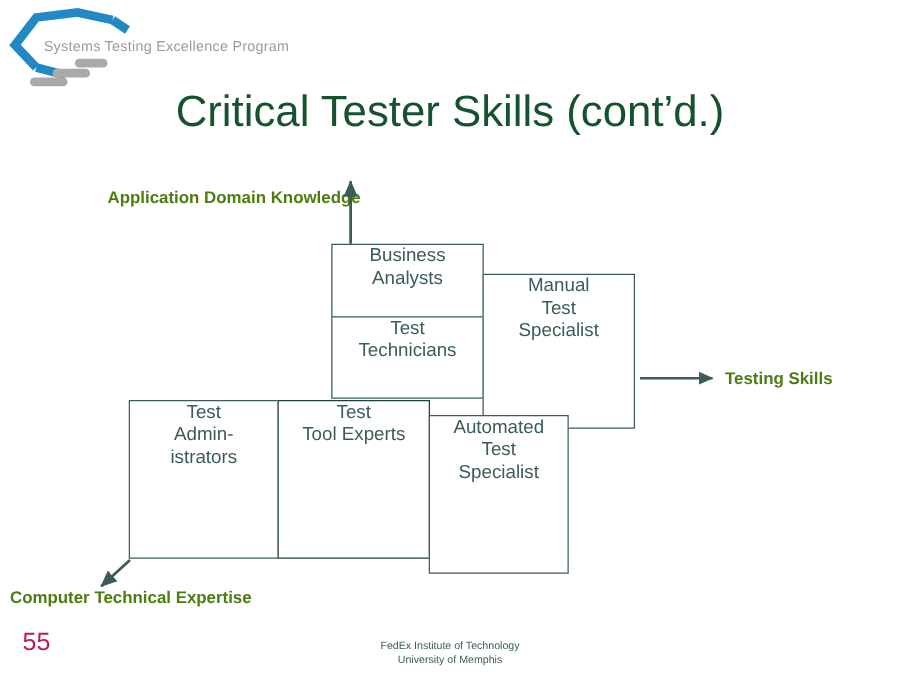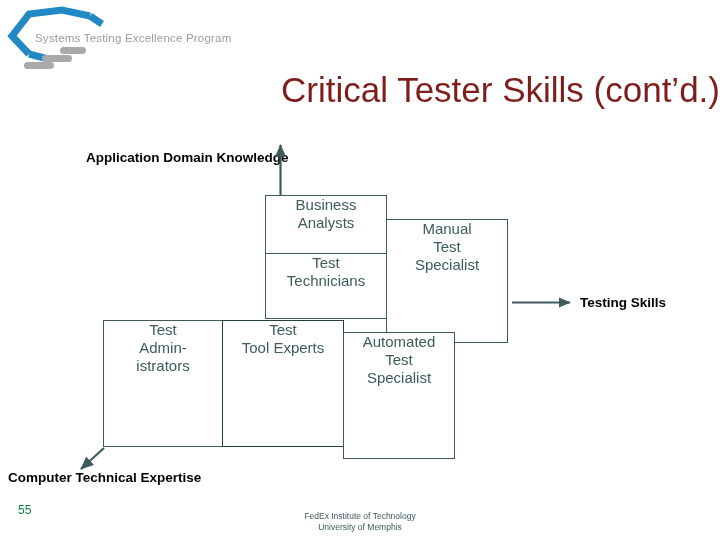--- a/index.html
+++ b/index.html
@@ -34,30 +34,30 @@
     color: #9b9b9b;
     white-space: nowrap;
   }
 
   
   #title {
     position: absolute;
     left: 0;
     top: 70px;
     width: 720px;
-    text-align: right;
+    text-align: center;
     font-size: 35px;
-    color: #7f1d1d;
+    color: #14532d;
     white-space: nowrap;
   }
 
   
   .axis-label {
     position: absolute;
-    color: #000000;
+    color: #4d7c0f;
     font-weight: bold;
     font-size: 13.5px;
     line-height: 17px;
     white-space: nowrap;
   }
   #label-app-domain { left: 86px; top: 149px; }
   #label-testing-skills { left: 580px; top: 294px; }
   #label-computer-expertise { left: 8px; top: 469px; }
 
   
@@ -90,22 +90,22 @@
     left: 0; top: 0;
     width: 720px; height: 540px;
     pointer-events: none;
   }
 
   
   #page-number {
     position: absolute;
     left: 18px;
     top: 503px;
-    font-size: 12px;
-    color: #15803d;
+    font-size: 20px;
+    color: #be185d;
     text-align: center;
   }
   #footer-credit {
     position: absolute;
     left: 0;
     top: 511px;
     width: 720px;
     text-align: center;
     font-size: 8.5px;
     line-height: 11px;

